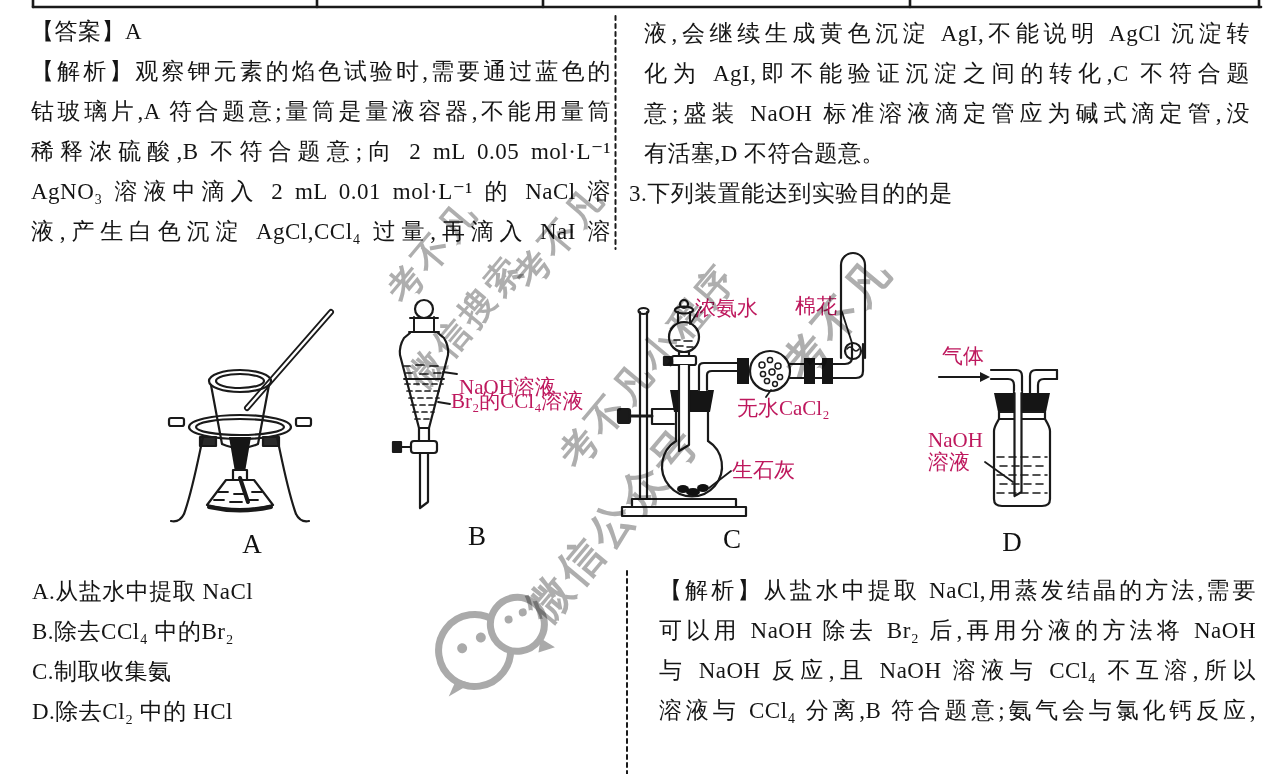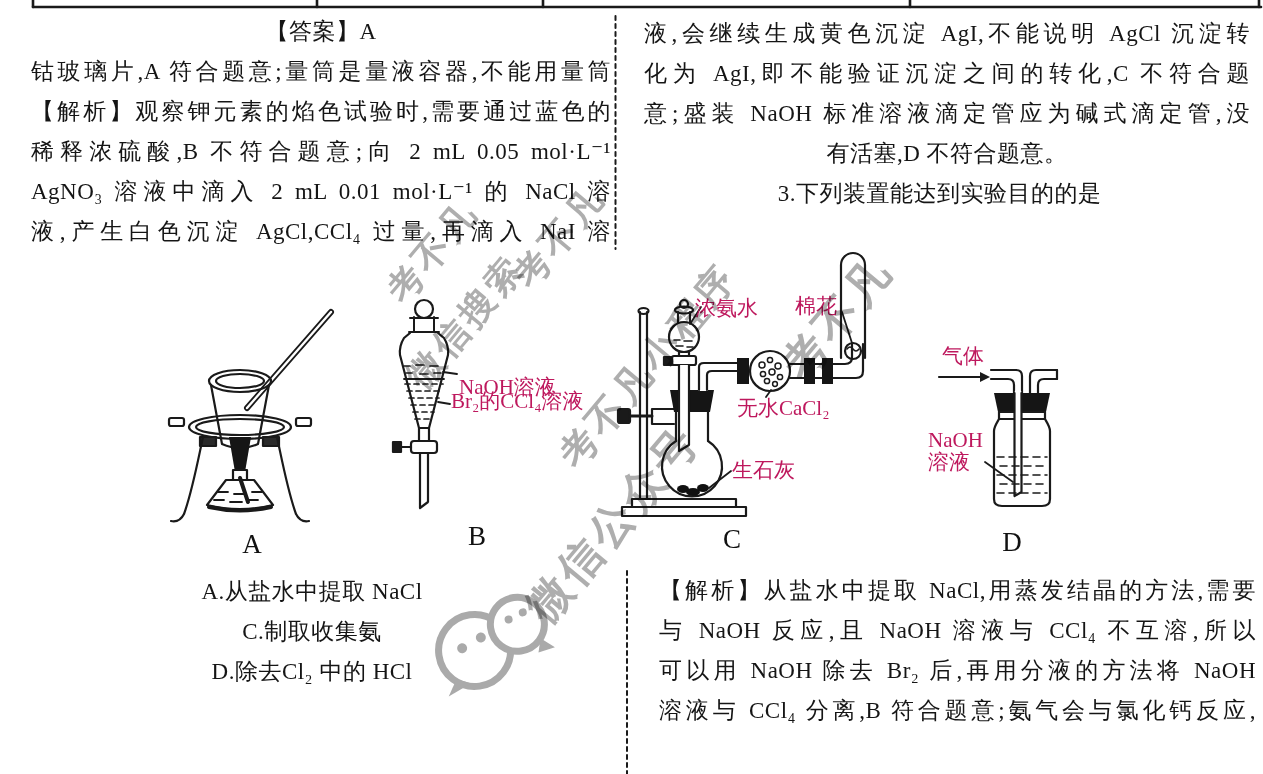--- a/index.html
+++ b/index.html
@@ -1,19 +1,19 @@
 <!DOCTYPE html>
 <html><head>
 <meta charset="utf-8">
 <style>
   html,body{margin:0;padding:0;background:#ffffff;}
   body{position:relative;width:1263px;height:774px;overflow:hidden;
        font-family:"Liberation Serif","DejaVu Serif",serif;color:#151515;}
   .tblock{position:absolute;}
-  .ln{height:40px;line-height:40px;font-size:23px;letter-spacing:.5px;text-align:center;}
+  .ln{height:40px;line-height:40px;font-size:23px;letter-spacing:.5px;}
   .j{text-align:justify;text-align-last:justify;}
   .ind{padding-left:15px;font-family:Liberation Serif, serif;}
   .flabel{position:absolute;font-size:21px;line-height:23px;white-space:nowrap;color:#be185d;}
   .fig-letter{position:absolute;font-size:27px;width:26px;text-align:center;color:#111;}
   .wm{position:absolute;font-weight:bold;color:#8f8f8f;opacity:.72;letter-spacing:4px;
       white-space:nowrap;transform:translate(-50%,-50%) rotate(-50deg);
       mix-blend-mode:multiply;pointer-events:none;}
   svg{position:absolute;left:0;top:0;pointer-events:none;}
   #wechat-logo{mix-blend-mode:multiply;opacity:.75;}
 </style>
@@ -164,45 +164,46 @@
         <line x1="1000" y1="484" x2="1044" y2="484"></line>
         <line x1="997" y1="493" x2="1047" y2="493"></line>
       </g>
       <line x1="985" y1="462" x2="1013" y2="482" stroke-width="1.8"></line>
     </g>
   </g>
 </svg>
 
 <div class="tblock" style="left:31px;top:12px;width:580px">
   <div class="ln">【答案】A</div>
+  <div class="ln j">【解析】观察钾元素的焰色试验时,需要通过蓝色的</div>
   <div class="ln j">钴玻璃片,A 符合题意;量筒是量液容器,不能用量筒</div>
-  <div class="ln j">【解析】观察钾元素的焰色试验时,需要通过蓝色的</div>
   <div class="ln j">稀释浓硫酸,B 不符合题意;向 2 mL 0.05 mol·L⁻¹</div>
   <div class="ln j">AgNO₃ 溶液中滴入 2 mL 0.01 mol·L⁻¹ 的 NaCl 溶</div>
   <div class="ln j">液,产生白色沉淀 AgCl,CCl₄ 过量,再滴入 NaI 溶</div>
 </div>
 
 <div class="tblock" style="left:629px;top:14px;width:621px">
   <div class="ln j ind">液,会继续生成黄色沉淀 AgI,不能说明 AgCl 沉淀转</div>
   <div class="ln j ind">化为 AgI,即不能验证沉淀之间的转化,C 不符合题</div>
   <div class="ln j ind">意;盛装 NaOH 标准溶液滴定管应为碱式滴定管,没</div>
   <div class="ln ind">有活塞,D 不符合题意。</div>
   <div class="ln">3.下列装置能达到实验目的的是</div>
 </div>
 
 <div class="tblock" style="left:32px;top:572px;width:560px">
   <div class="ln">A.从盐水中提取 NaCl</div>
+  <div class="ln">B.除去CCl₄ 中的Br₂</div>
   <div class="ln">C.制取收集氨</div>
   <div class="ln">D.除去Cl₂ 中的 HCl</div>
 </div>
 
 <div class="tblock" style="left:659px;top:571px;width:597px">
   <div class="ln j">【解析】从盐水中提取 NaCl,用蒸发结晶的方法,需要</div>
+  <div class="ln j">可以用 NaOH 除去 Br₂ 后,再用分液的方法将 NaOH</div>
   <div class="ln j">与 NaOH 反应,且 NaOH 溶液与 CCl₄ 不互溶,所以</div>
-  <div class="ln j">可以用 NaOH 除去 Br₂ 后,再用分液的方法将 NaOH</div>
   <div class="ln j">溶液与 CCl₄ 分离,B 符合题意;氨气会与氯化钙反应,</div>
 </div>
 
 <div class="flabel" style="left:459px;top:376px">NaOH溶液</div>
 <div class="flabel" style="left:451px;top:390px">Br₂的CCl₄溶液</div>
 <div class="flabel" style="left:695px;top:297px">浓氨水</div>
 <div class="flabel" style="left:795px;top:295px">棉花</div>
 <div class="flabel" style="left:737px;top:397px">无水CaCl₂</div>
 <div class="flabel" style="left:732px;top:459px">生石灰</div>
 <div class="flabel" style="left:942px;top:345px">气体</div>

